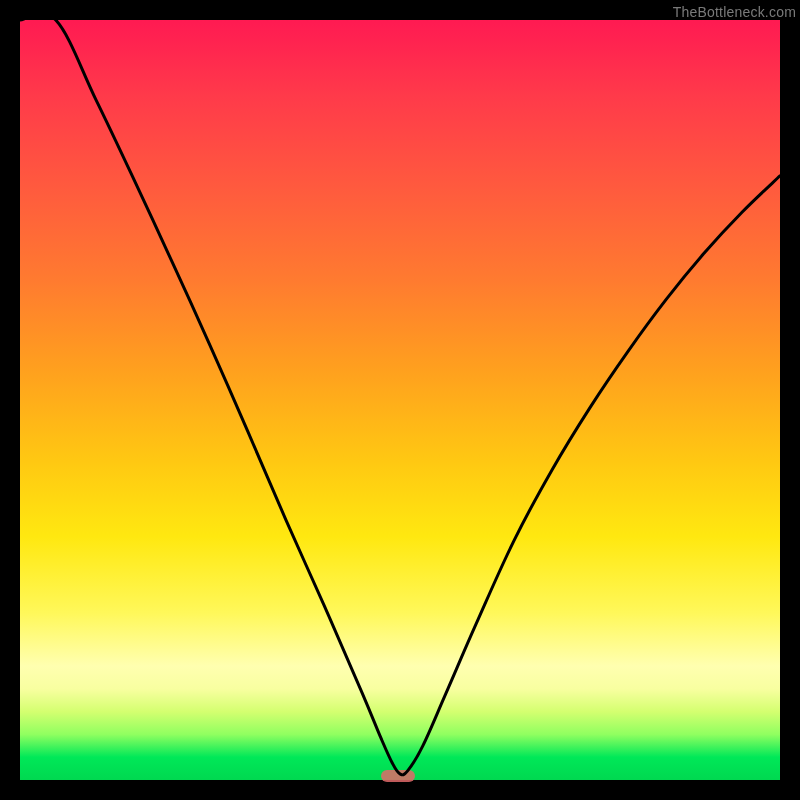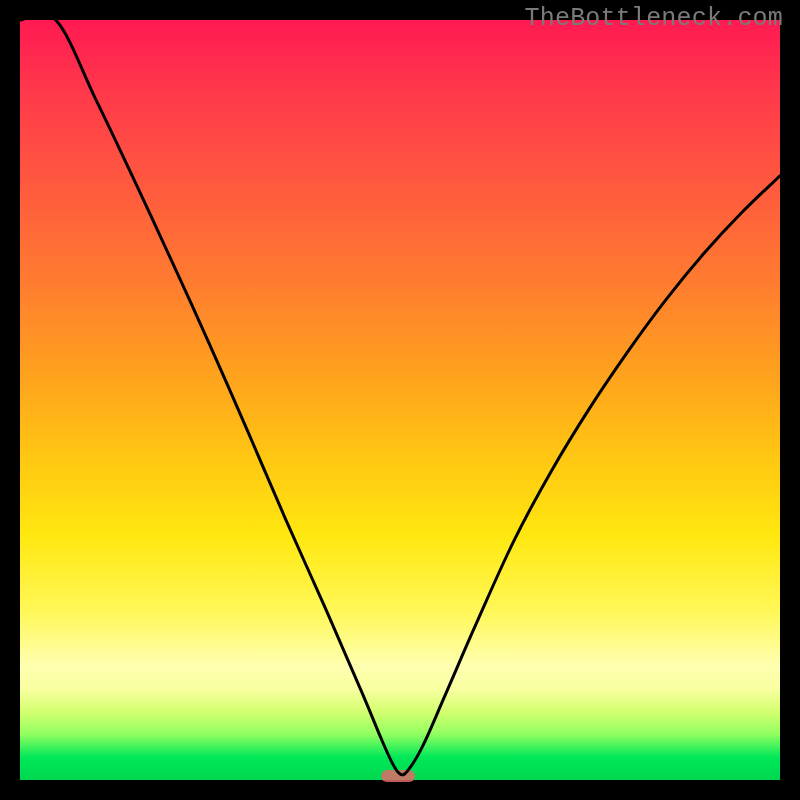--- a/index.html
+++ b/index.html
@@ -37,27 +37,26 @@
       #f8ffa0 88%,
       #d4ff70 91%,
       #90ff60 94%,
       #00e858 97%,
       #00d850 100%
     );
   }
   .watermark {
     position: absolute;
     top: 4px;
-    right: 17px;
+    right: 4px;
     color: #7a7a7a;
-    font-size: 25px;
+    font-size: 14px;
     font-weight: 400;
     letter-spacing: 0.2px;
     z-index: 5;
-    font-family: Liberation Mono, monospace;
   }
   svg.curve {
     position: absolute;
     left: 0;
     top: 0;
     width: 760px;
     height: 760px;
     z-index: 3;
   }
   .marker {

